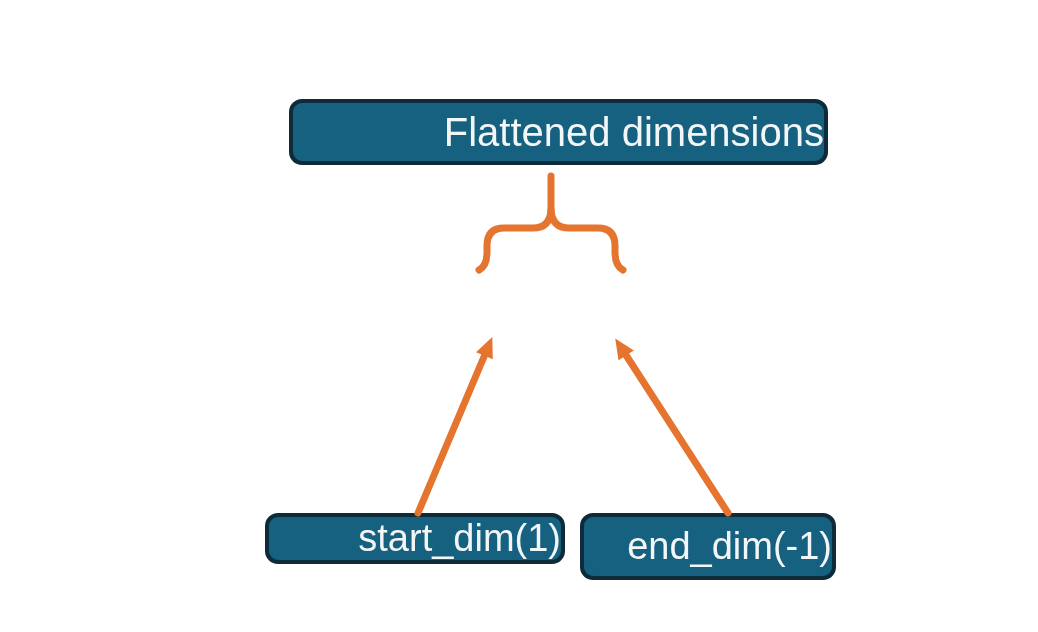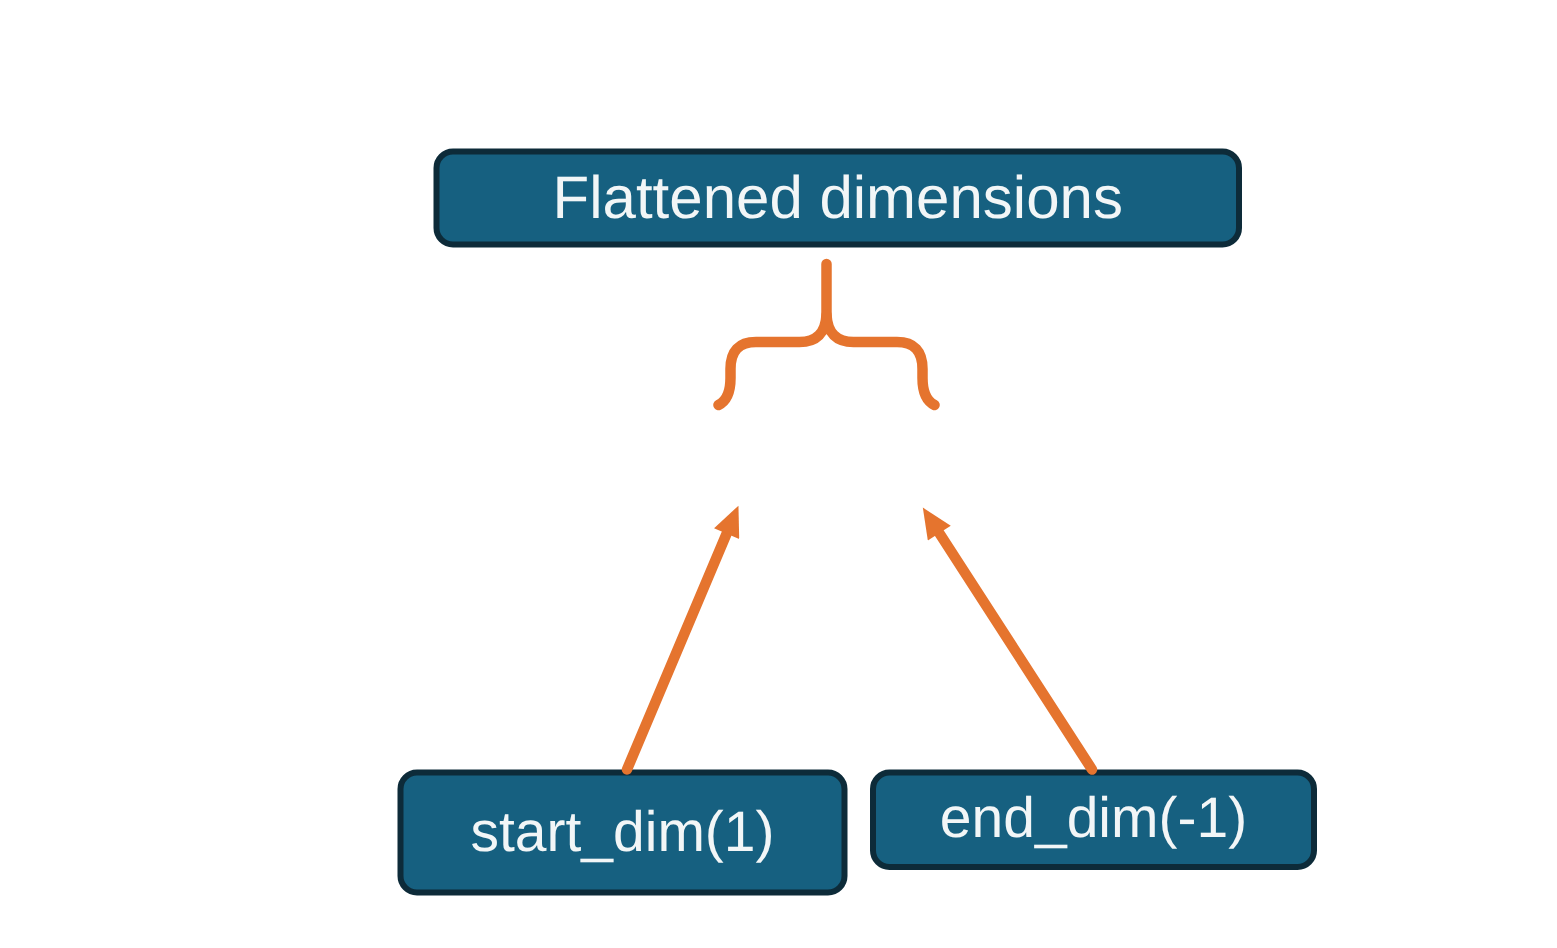--- a/index.html
+++ b/index.html
@@ -19,46 +19,46 @@
     overflow: hidden;
     font-family: "Liberation Sans", "DejaVu Sans", sans-serif;
   }
   .node {
     position: absolute;
     background: var(--box-fill);
     border: 4px solid var(--box-border);
     color: var(--text);
     display: flex;
     align-items: center;
-    justify-content: center;
+    justify-content: flex-end;
     text-align: center;
     white-space: nowrap;
   }
   .title-box {
     left: 289px; top: 99px;
     width: 539px; height: 66px;
     border-radius: 13px;
     font-size: 40px;
   }
   .tensor-box {
     left: 178px; top: 214px;
     width: 700px; height: 164px;
     border-radius: 22px;
     font-size: 50px;
     letter-spacing: 0.5px;
   }
   .start-box {
     left: 265px; top: 513px;
-    width: 300px; height: 84px;
+    width: 300px; height: 51px;
     border-radius: 13px;
     font-size: 38px;
   }
   .end-box {
     left: 580px; top: 513px;
-    width: 298px; height: 67px;
+    width: 256px; height: 67px;
     border-radius: 13px;
     font-size: 38px;
   }
   .overlay {
     position: absolute;
     left: 0; top: 0;
     width: 1038px; height: 632px;
     pointer-events: none;
   }
   .connector {

